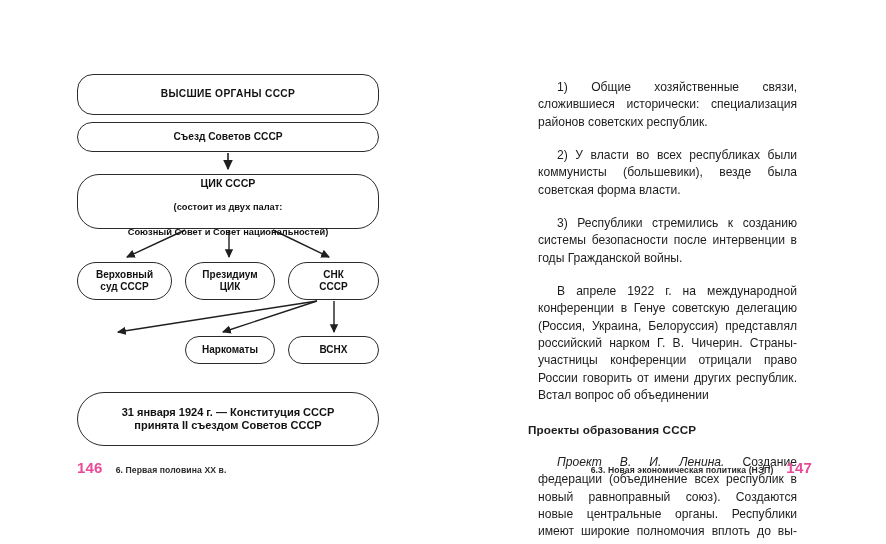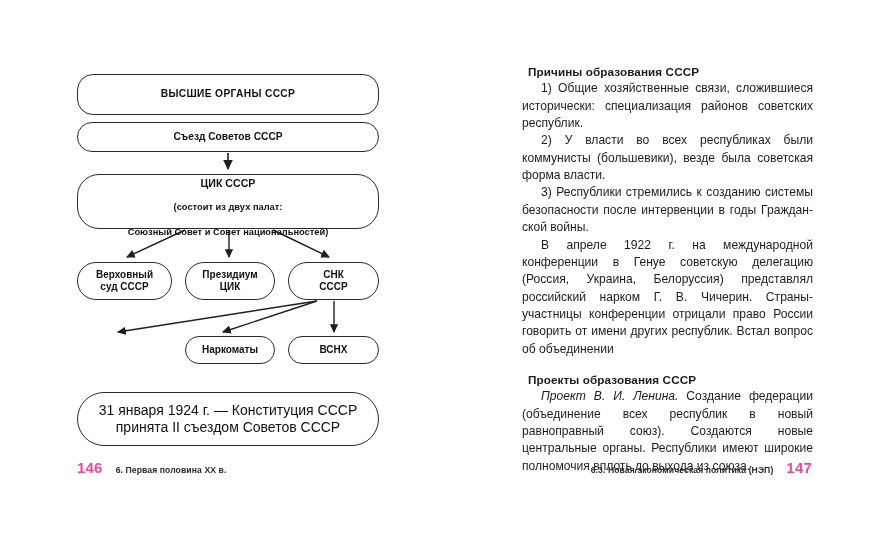--- a/index.html
+++ b/index.html
@@ -76,21 +76,21 @@
   .n-cik .node-text .sub { font-size: 9.3px; }
 
   .n-court      { left: 0;     top: 188px; width: 95px;  height: 38px; border-radius: 19px; font-size: 10px; font-weight: bold; }
   .n-prezidium  { left: 108px; top: 188px; width: 90px;  height: 38px; border-radius: 19px; font-size: 10px; font-weight: bold; }
   .n-snk        { left: 211px; top: 188px; width: 91px;  height: 38px; border-radius: 19px; font-size: 10px; font-weight: bold; }
 
   .n-ogpu       { left: 0;     top: 262px; width: 95px;  height: 28px; border-radius: 14px; font-size: 10px; font-weight: bold; }
   .n-narkomaty  { left: 108px; top: 262px; width: 90px;  height: 28px; border-radius: 14px; font-size: 10px; font-weight: bold; }
   .n-vsnh       { left: 211px; top: 262px; width: 91px;  height: 28px; border-radius: 14px; font-size: 10px; font-weight: bold; }
 
-  .n-constitution { left: 0; top: 318px; width: 302px; height: 54px; border-radius: 27px; font-size: 14px; font-weight: normal; }
+  .n-constitution { left: 0; top: 318px; width: 302px; height: 54px; border-radius: 27px; font-size: 11px; font-weight: bold; }
 
   
   .footer-left {
     position: absolute;
     left: 77px;
     top: 459px;
     display: flex;
     align-items: baseline;
     gap: 13px;
   }
@@ -142,21 +142,21 @@
     font-size: 11.7px;
     font-weight: bold;
     line-height: 17.4px;
     letter-spacing: .1px;
     text-align: left;
     text-indent: 6px;
   }
   .textcol h3.spaced-above { margin-top: 13px; }
 
   .textcol p {
-    margin: 0;
+    margin: 16px;
     text-indent: 19px;
   }
 
   .textcol em {
     font-style: italic;
   }
 </style>
 </head>
 <body>
 
@@ -233,21 +233,20 @@
     <div class="footer-left">
       <span class="folio">146</span>
       <span class="running-head">6. Первая половина XX в.</span>
     </div>
   </div>
 
   <div class="page-right">
 
     <div class="textcol">
 
-      <h3>Причины образования СССР</h3>
 
       <p>1) Общие хозяйственные связи, сложившиеся исторически: специализация районов советских республик.</p>
       <p>2) У власти во всех республиках были коммунисты (большевики), везде была советская форма власти.</p>
       <p>3) Республики стремились к созданию системы безопасности после интервенции в годы Граждан­ской войны.</p>
       <p>В апреле 1922 г. на международной конференции в Генуе советскую делегацию (Россия, Украина, Бе­лоруссия) представлял российский нарком Г. В. Чи­черин. Страны-участницы конференции отрицали право России говорить от имени других республик. Встал вопрос об объединении</p>
 
       <h3 class="spaced-above">Проекты образования СССР</h3>
 
       <p><em>Проект В. И. Ленина.</em><span> Создание федерации (объ­единение всех республик в новый равноправный союз). Создаются новые центральные органы. Рес­публики имеют широкие полномочия вплоть до вы­хода из союза.</span></p>
     </div>

